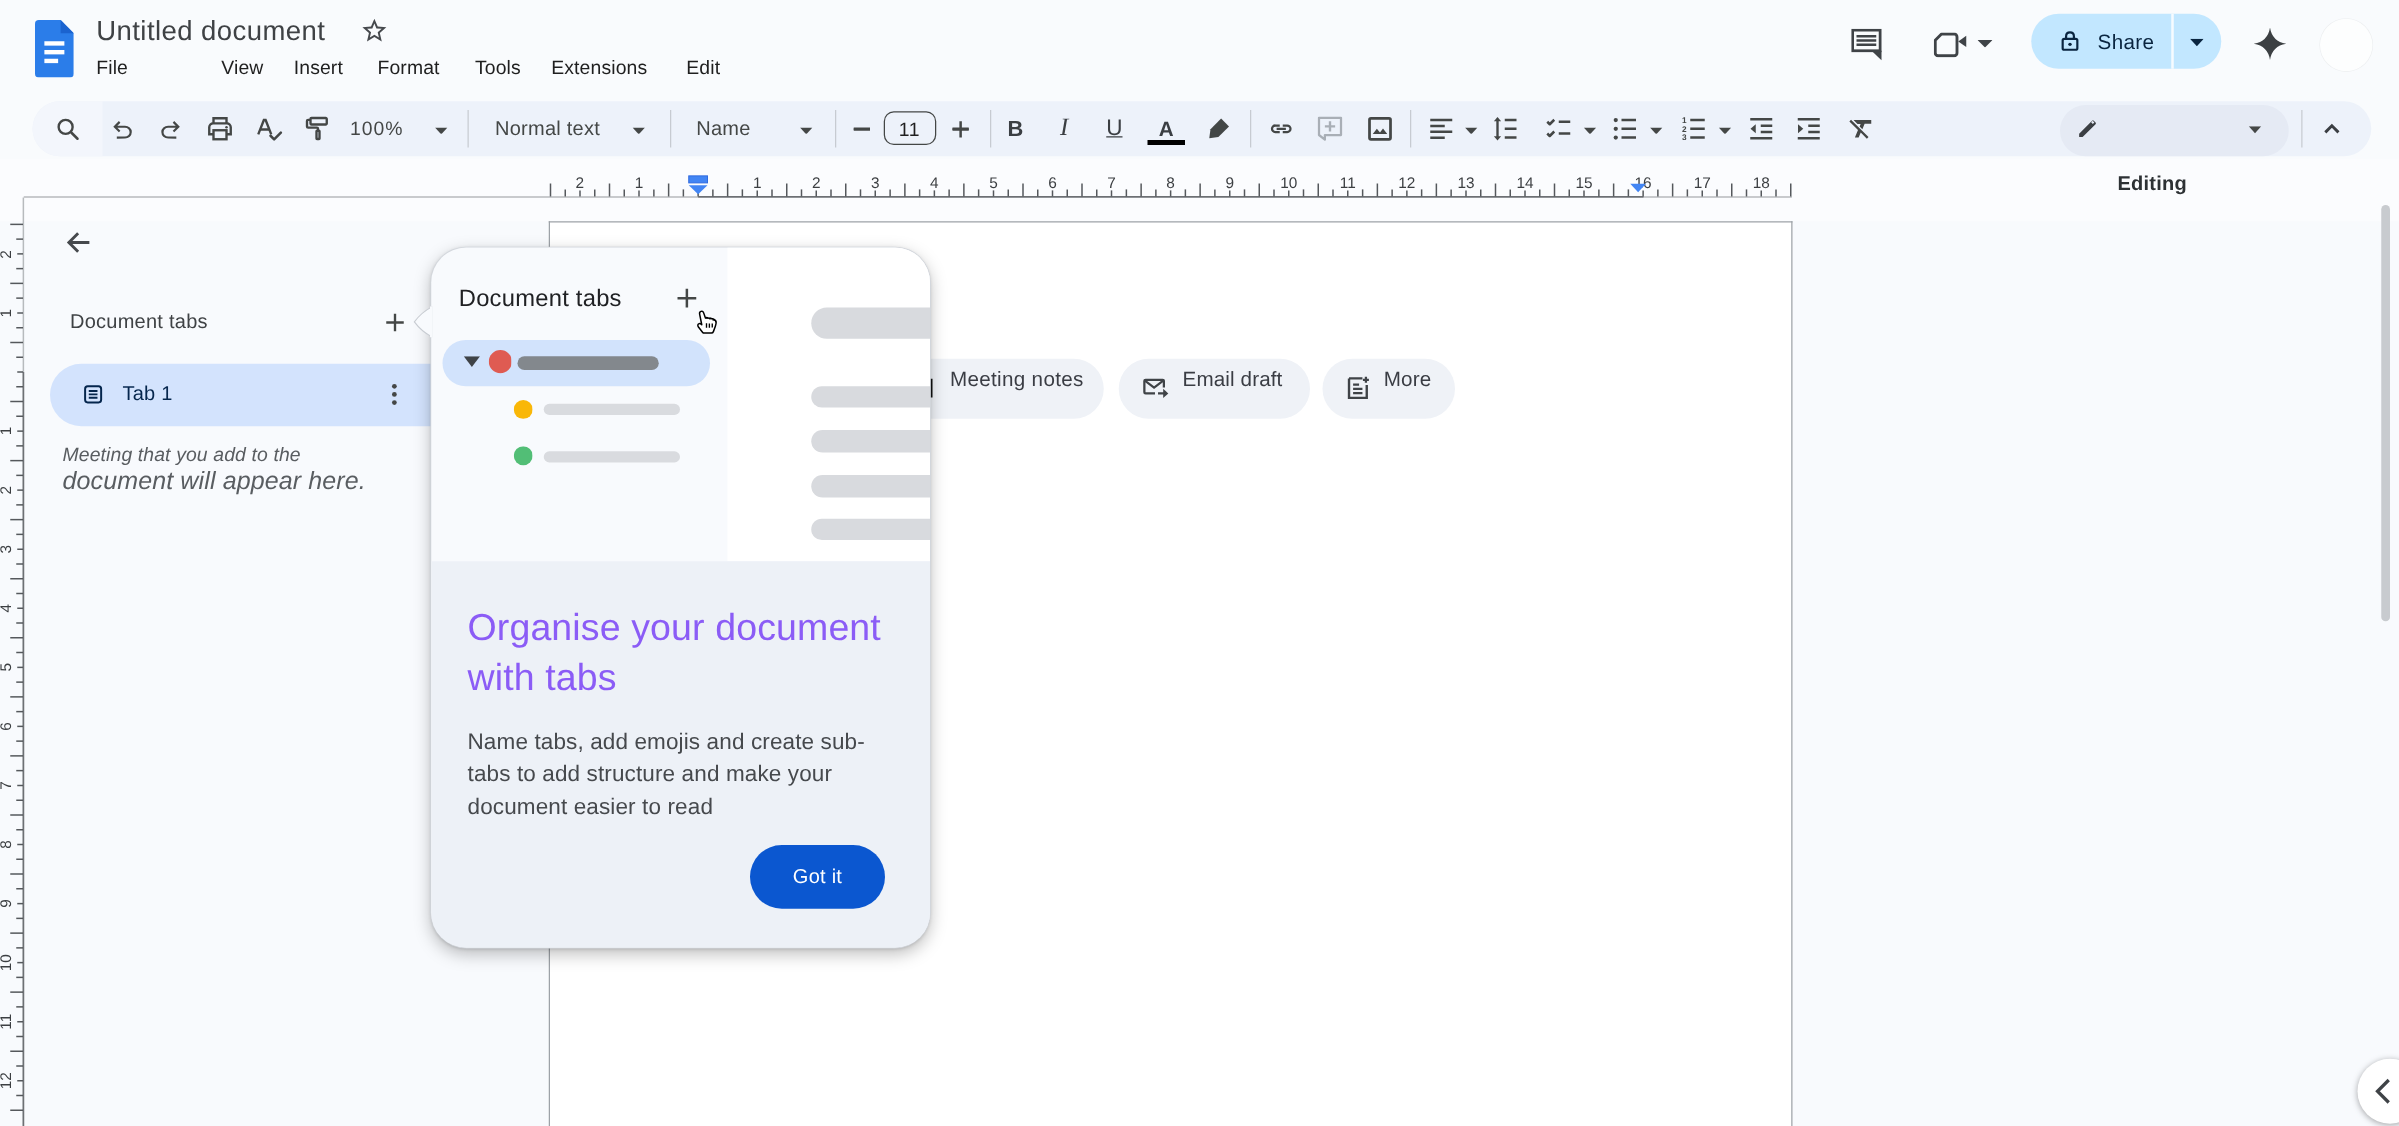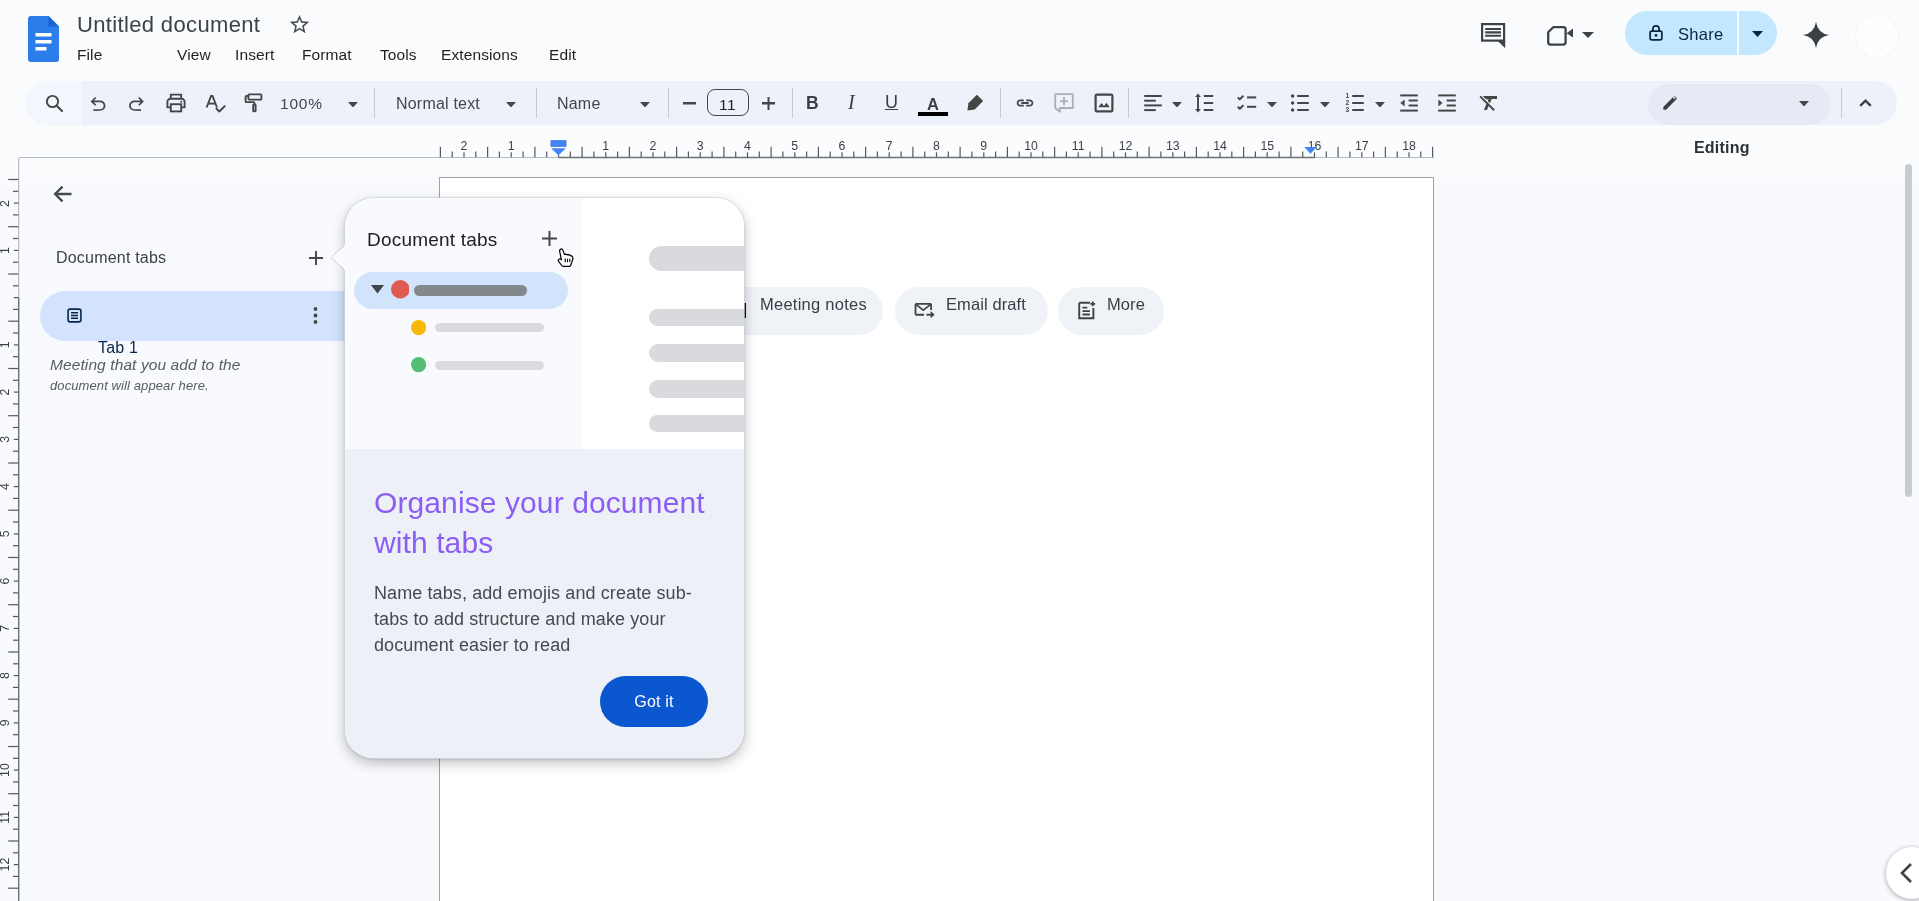--- a/index.html
+++ b/index.html
@@ -421,28 +421,28 @@
   </svg>
 <div style="position:absolute;left:56px;top:248px;font-family:'Liberation Sans',sans-serif;font-size:16px;line-height:20px;color:#3f4245;font-weight:500;letter-spacing:0.2px;white-space:nowrap;">Document tabs</div>
 <svg style="position:absolute;left:308px;top:250px" width="16" height="16" viewBox="0 0 16 16">
     <path d="M8 1v14M1 8h14" stroke="#444746" stroke-width="1.9"></path>
   </svg>
 <div style="position:absolute;left:40px;top:291px;width:305px;height:50px;background:#d3e3fd;border-radius:25px 0 0 25px;"></div>
 <svg style="position:absolute;left:65.0px;top:306.0px" width="19" height="19" viewBox="0 0 24 24" fill="none">
     <rect x="3.9" y="3.9" width="16.2" height="16.2" rx="2.6" stroke="#05264d" stroke-width="2"></rect>
     <path d="M7.6 8.6h8.8 M7.6 12h8.8 M7.6 15.4h8.8" stroke="#05264d" stroke-width="2" fill="none" stroke-linecap="butt" stroke-linejoin="miter"></path>
   </svg>
-<div style="position:absolute;left:98px;top:306px;font-family:'Liberation Sans',sans-serif;font-size:16px;line-height:20px;color:#05264d;font-weight:500;letter-spacing:0.2px;white-space:nowrap;margin-top:32px;">Tab 1</div>
+<div style="position:absolute;left:98px;top:306px;font-family:'Liberation Sans',sans-serif;font-size:16px;line-height:20px;color:#05264d;font-weight:500;letter-spacing:0.2px;white-space:nowrap;">Tab 1</div>
 <svg style="position:absolute;left:311px;top:306px" width="9" height="19" viewBox="0 0 9 19">
     <circle cx="4.5" cy="3" r="1.9" fill="#444746"></circle>
     <circle cx="4.5" cy="9.5" r="1.9" fill="#444746"></circle>
     <circle cx="4.5" cy="16" r="1.9" fill="#444746"></circle>
   </svg>
 <div style="position:absolute;left:50px;top:355px;font-family:'Liberation Sans',sans-serif;font-size:15.5px;line-height:19.5px;color:#595d61;font-weight:400;letter-spacing:0.1px;white-space:nowrap;font-style:italic;">Meeting that you add to the</div>
-<div style="position:absolute;left:50px;top:376px;font-family:'Liberation Sans',sans-serif;font-size:13px;line-height:19.5px;color:#595d61;font-weight:400;letter-spacing:0.1px;white-space:nowrap;font-style:italic;">document will appear here.</div>
+<div style="position:absolute;left:50px;top:376px;font-family:'Liberation Sans',sans-serif;font-size:20px;line-height:19.5px;color:#595d61;font-weight:400;letter-spacing:0.1px;white-space:nowrap;font-style:italic;">document will appear here.</div>
 <div style="position:absolute;left:1904.5px;top:164px;width:7.5px;height:333px;background:#c8cbcf;border-radius:4px;"></div>
 <div style="position:absolute;left:1886px;top:847px;width:52px;height:52px;border-radius:50%;background:#fff;box-shadow:0 1px 5px rgba(0,0,0,0.35);"></div>
 <svg style="position:absolute;left:1898px;top:862px" width="18" height="22" viewBox="0 0 18 22">
     <path d="M13 2 4 11l9 9" stroke="#3f4347" stroke-width="2.6" fill="none"></path>
   </svg>
 <div style="position:absolute;left:344.5px;top:198px;width:399.5px;height:560px;background:#f8fafd;border-radius:28px;box-shadow:0 0 0 0.7px #d3d7dd,0 5px 14px rgba(0,0,0,0.26),0 1px 3px rgba(0,0,0,0.16);overflow:hidden;">
     <div style="position:absolute;left:237.5px;top:0;width:162px;height:251px;background:#ffffff;"></div>
     <div style="position:absolute;left:0;top:250.5px;width:399.5px;height:310px;background:#edf1f7;"></div>
     <div style="position:absolute;left:304px;top:47.5px;width:95.5px;height:25.5px;background:#d8dade;border-radius:13px 0 0 13px;"></div>
     <div style="position:absolute;left:304px;top:111px;width:95.5px;height:17px;background:#d8dade;border-radius:9px 0 0 9px;"></div>

